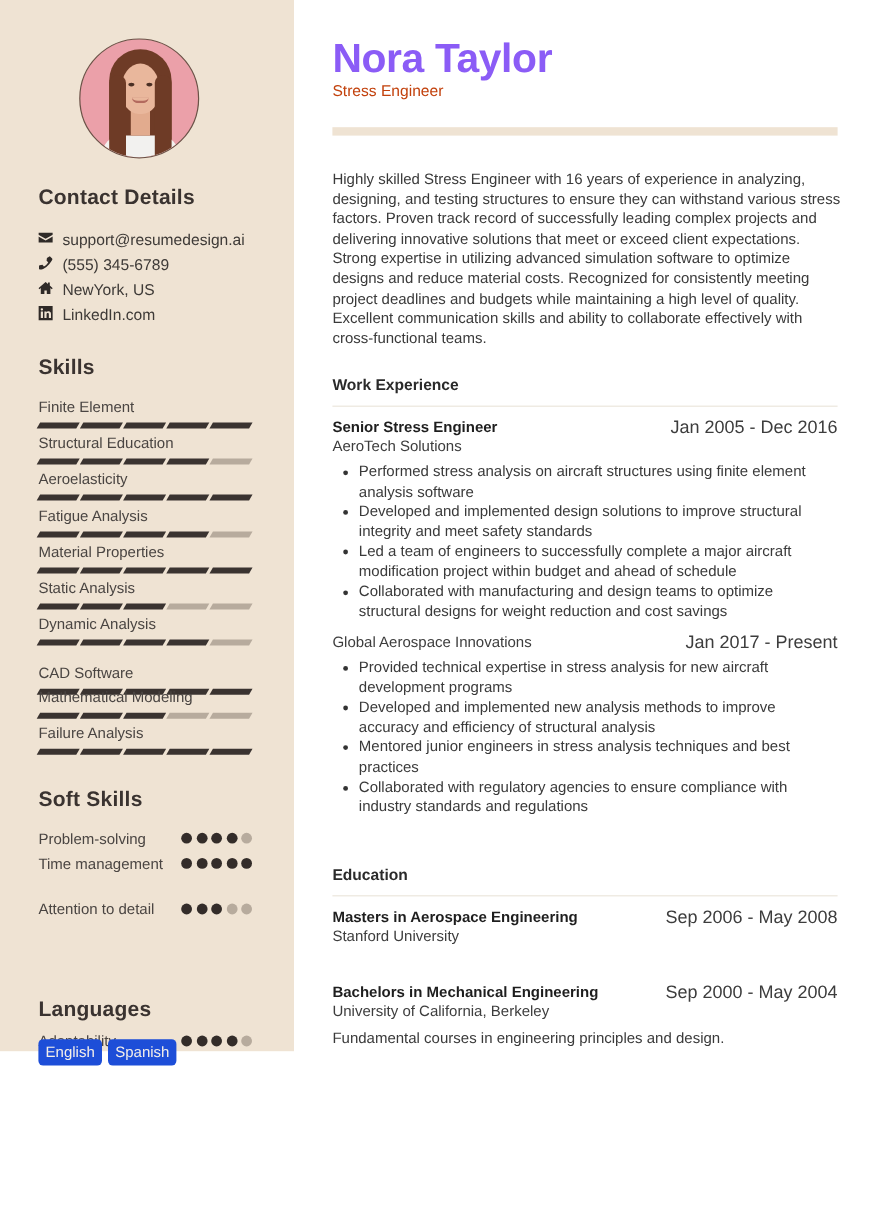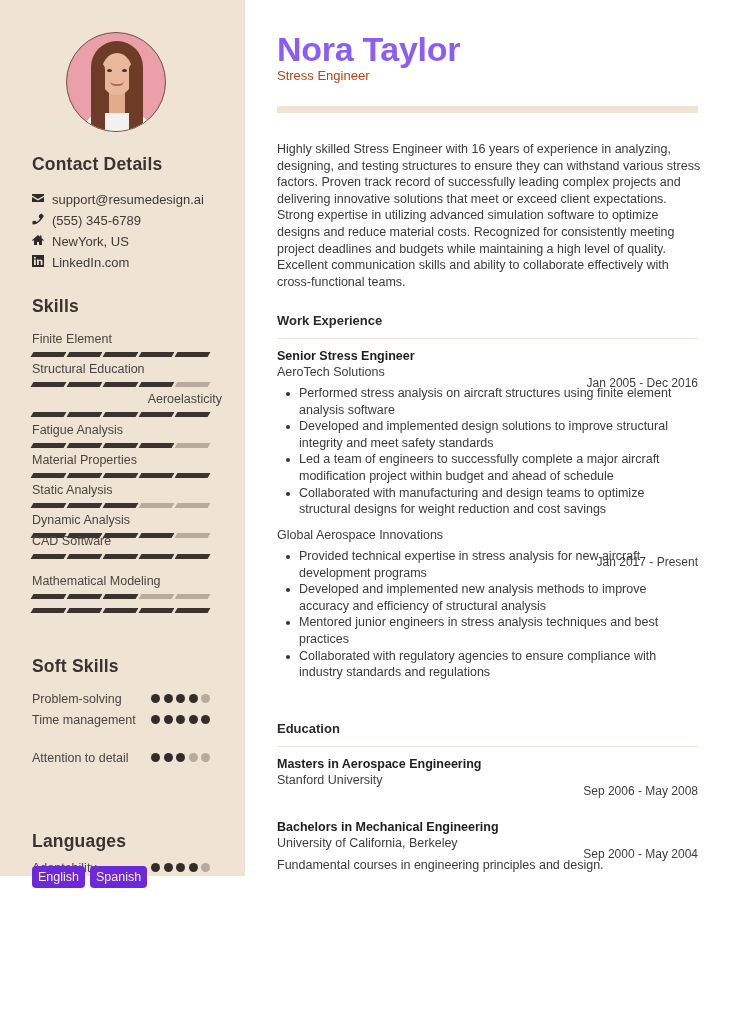--- a/index.html
+++ b/index.html
@@ -70,21 +70,21 @@
   .skill .bar.off { background: #b7ab9d; }
 
   .soft { position: absolute; left: 32px; width: 190px; }
   .soft .label { font-size: 12.5px; color: #4a4542; line-height: 17px; width: 110px; }
   .soft .dots { position: absolute; left: 119px; top: 3px; display: flex; gap: 3.5px; }
   .soft .dot { width: 9px; height: 9px; border-radius: 50%; background: #332c29; }
   .soft .dot.off { background: #b7ab9d; }
 
   .langs { position: absolute; left: 32px; top: 866px; display: flex; gap: 5px; }
   .lang {
-    background: #6d28d9; color: #f4efe9; font-size: 12.5px; padding: 3px 6px;
+    background: #1d4ed8; color: #f4efe9; font-size: 12.5px; padding: 3px 6px;
     border-radius: 4px; line-height: 16px;
   }
 
   
   .main { position: absolute; left: 277px; top: 0; width: 421px; }
   .name {
     position: absolute; top: 30px; left: 0; font-size: 34px; font-weight: bold;
     color: #8b5cf6; letter-spacing: -0.3px;
   }
   .title { position: absolute; top: 68px; left: 0; font-size: 13px; color: #c2410c; }
@@ -93,21 +93,21 @@
     position: absolute; top: 141px; left: 0; width: 425px;
     font-size: 12.5px; line-height: 16.6px; color: #3a3a3a;
   }
   .sec-heading {
     position: absolute; left: 0; font-size: 13px; font-weight: bold; color: #2a2a2a;
   }
   .sec-rule { position: absolute; left: 0; width: 421px; height: 1px; background: #ece6dd; }
 
   .entry { position: absolute; left: 0; width: 421px; }
   .entry .role { font-size: 12.5px; font-weight: bold; color: #1e1e1e; line-height: 16px; }
-  .entry .dates { position: absolute; right: 0; top: 0; font-size: 12px; color: #3d3d3d; margin-top: 28px; }
+  .entry .dates { position: absolute; right: 0; top: 0; font-size: 15px; color: #3d3d3d; }
   .entry .org { font-size: 12.5px; color: #3d3d3d; line-height: 17px; }
   .entry ul { list-style: none; margin-top: 4px; }
   .entry li {
     position: relative; padding-left: 22px; font-size: 12.5px; line-height: 16.6px; color: #3a3a3a;
     width: 410px;
   }
   .entry li::before {
     content: ""; position: absolute; left: 9px; top: 7px; width: 4px; height: 4px;
     border-radius: 50%; background: #333;
   }
@@ -181,21 +181,21 @@
         <div class="skill" style="top: 361.2px;">
           <div class="label">Structural Education</div>
           <div class="bars">
             <span class="bar"></span>
             <span class="bar"></span>
             <span class="bar"></span>
             <span class="bar"></span>
             <span class="bar off"></span>
           </div>
         </div>
-        <div class="skill" style="top: 391.4px; text-align: right;">
+        <div class="skill" style="top: 391.4px;">
           <div class="label">Aeroelasticity</div>
           <div class="bars">
             <span class="bar"></span>
             <span class="bar"></span>
             <span class="bar"></span>
             <span class="bar"></span>
             <span class="bar"></span>
           </div>
         </div>
         <div class="skill" style="top: 421.6px;">
@@ -231,41 +231,42 @@
         <div class="skill" style="top: 512.2px;">
           <div class="label">Dynamic Analysis</div>
           <div class="bars">
             <span class="bar"></span>
             <span class="bar"></span>
             <span class="bar"></span>
             <span class="bar"></span>
             <span class="bar off"></span>
           </div>
         </div>
-        <div class="skill" style="top: 533px;">
+        <div class="skill" style="top: 553px;">
           <div class="label">CAD Software</div>
           <div class="bars">
             <span class="bar"></span>
             <span class="bar"></span>
             <span class="bar"></span>
             <span class="bar"></span>
             <span class="bar"></span>
           </div>
         </div>
         <div class="skill" style="top: 572.6px;">
           <div class="label">Mathematical Modeling</div>
           <div class="bars">
             <span class="bar"></span>
             <span class="bar"></span>
             <span class="bar"></span>
             <span class="bar off"></span>
             <span class="bar off"></span>
           </div>
         </div>
         <div class="skill" style="top: 602.8px;">
+          <div class="label">Failure Analysis</div>
           <div class="bars">
             <span class="bar"></span>
             <span class="bar"></span>
             <span class="bar"></span>
             <span class="bar"></span>
             <span class="bar"></span>
           </div>
         </div>
       </div>
 

